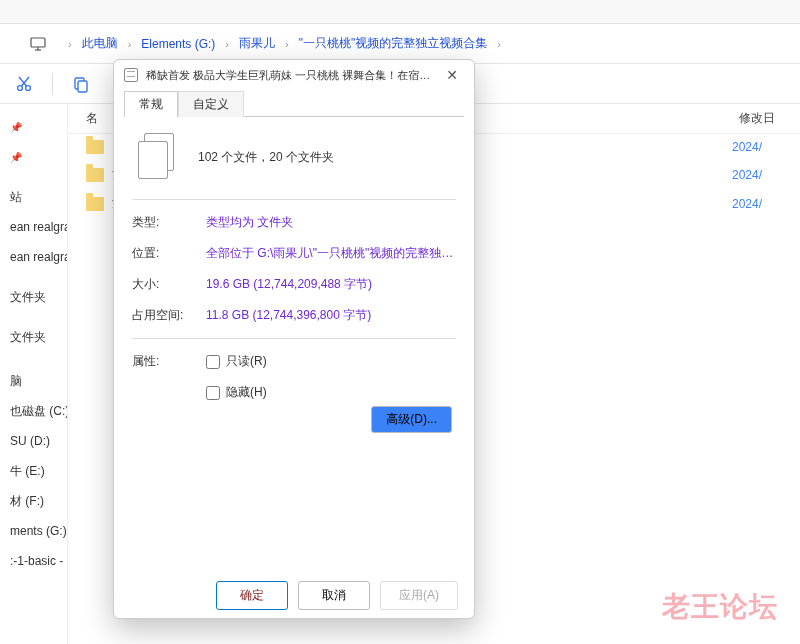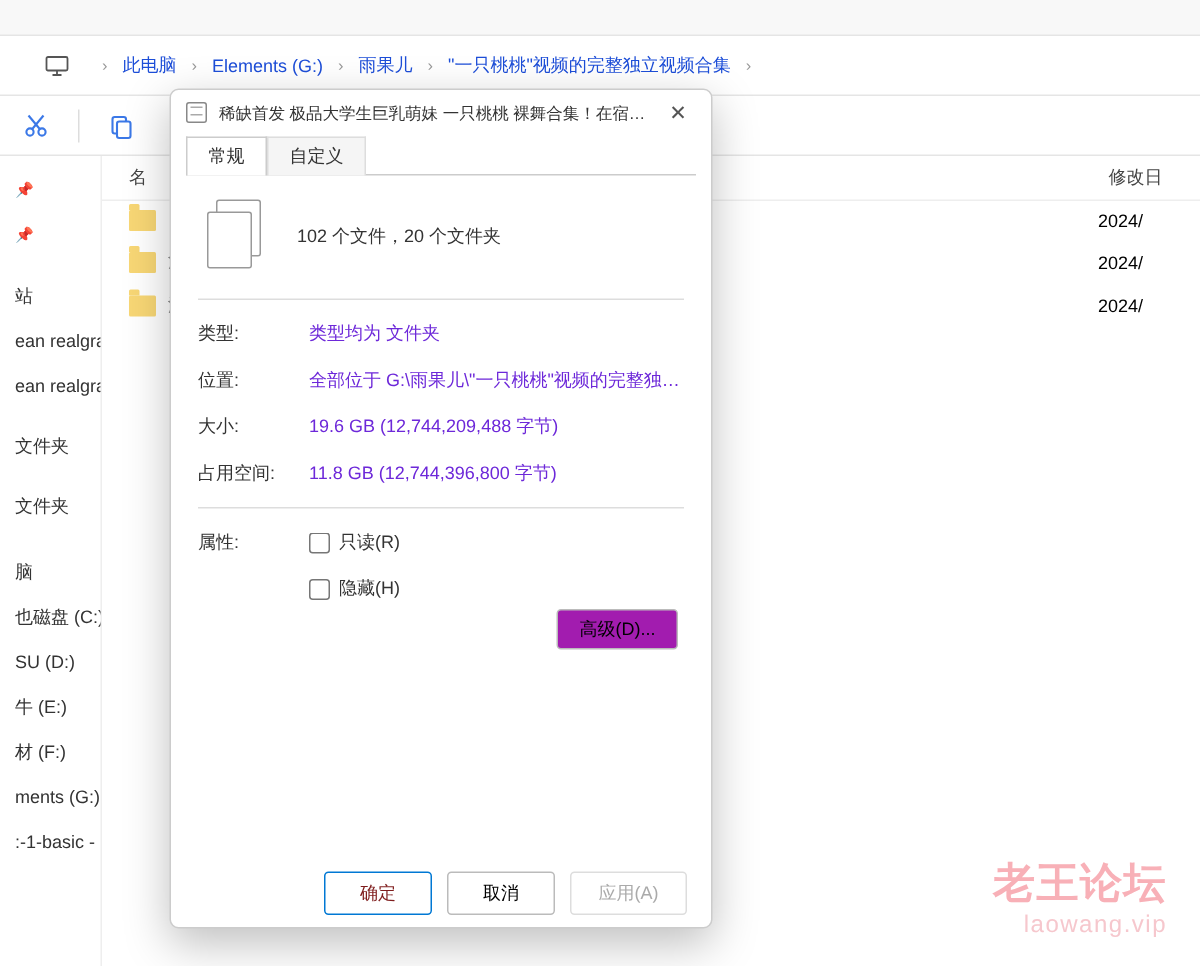--- a/index.html
+++ b/index.html
@@ -27,21 +27,21 @@
 
 
 .main { flex: 1; padding: 0; overflow: hidden; }
 .col-header { display: flex; height: 30px; align-items: center; padding: 0 18px; color: #444; border-bottom: 1px solid #eee; }
 .col-header .col-name { flex: 1; }
 .col-header .col-date { width: 50px; text-align: center; }
 .file-row { display: flex; align-items: center; padding: 6px 18px; gap: 8px; }
 .file-row .folder-ico { width: 18px; height: 14px; background: #f8d775; border-radius: 1px; position: relative; }
 .file-row .folder-ico::before { content: ""; position: absolute; top: -4px; left: 0; width: 7px; height: 4px; background: #f8d775; border-radius: 1px 1px 0 0; }
 .file-row .fname { flex: 1; white-space: nowrap; overflow: hidden; text-overflow: ellipsis; }
-.file-row .fdate { width: 50px; color: #000000; }
+.file-row .fdate { width: 50px; color: #3b82f6; }
 
 
 .dialog { position: absolute; left: 113px; top: 59px; width: 362px; height: 560px; background: #fff; border: 1px solid #ccc; border-radius: 6px; box-shadow: 0 10px 30px rgba(0,0,0,0.25); display: flex; flex-direction: column; }
 .dialog-head { height: 30px; display: flex; align-items: center; padding: 0 10px; gap: 8px; }
 .dialog-head .doc-ico { width: 14px; height: 14px; border: 1px solid #888; border-radius: 2px; position: relative; }
 .dialog-head .doc-ico::after { content: ""; position: absolute; top: 2px; left: 2px; right: 2px; height: 4px; border-top: 1px solid #aaa; border-bottom: 1px solid #aaa; }
 .dialog-head .title { flex: 1; font-size: 11px; white-space: nowrap; overflow: hidden; text-overflow: ellipsis; }
 .dialog-head .close { width: 24px; height: 24px; display: flex; align-items: center; justify-content: center; cursor: pointer; color: #555; font-size: 14px; border-radius: 3px; }
 .tabs { display: flex; height: 26px; align-items: flex-end; padding: 0 10px; gap: 0; }
 .tab { padding: 4px 14px; font-size: 12px; border: 1px solid #ccc; border-bottom: none; background: #fff; cursor: pointer; position: relative; top: 1px; }
@@ -57,21 +57,21 @@
 .summary-text { font-size: 12px; }
 .hr { height: 1px; background: #ddd; margin: 0 0 14px 0; }
 .prop-row { display: flex; margin-bottom: 14px; font-size: 12px; }
 .prop-row .label { width: 74px; color: #333; }
 .prop-row .value { flex: 1; color: #6d28d9; white-space: nowrap; overflow: hidden; text-overflow: ellipsis; }
 .attr-block { display: flex; }
 .attr-block .label { width: 74px; }
 .attr-options { flex: 1; }
 .attr-line { display: flex; align-items: center; gap: 6px; margin-bottom: 14px; }
 .attr-line input[type=checkbox] { width: 14px; height: 14px; }
-.adv-btn { position: absolute; right: 22px; top: 346px; padding: 4px 14px; font-size: 12px; background: #a21caf; border: 1px solid #bbb; border-radius: 3px; cursor: pointer; }
+.adv-btn { position: absolute; right: 22px; top: 346px; padding: 4px 14px; font-size: 12px; background: #3b82f6; border: 1px solid #bbb; border-radius: 3px; cursor: pointer; }
 .dialog-footer { height: 46px; display: flex; align-items: center; justify-content: flex-end; gap: 10px; padding: 0 16px; }
 .dlg-btn { min-width: 72px; padding: 5px 18px; font-size: 12px; background: #fff; border: 1px solid #bbb; border-radius: 3px; cursor: pointer; }
 .dlg-btn.primary { border-color: #0078d4; color: #7f1d1d; }
 .dlg-btn[disabled] { color: #aaa; border-color: #ddd; cursor: default; }
 
 
 .watermark { position: absolute; right: 22px; bottom: 18px; text-align: right; pointer-events: none; }
 .watermark .wm1 { color: #f8b0b7; font-size: 28px; font-weight: 700; letter-spacing: 1px; }
 .watermark .wm2 { color: #f6c7cd; font-size: 16px; font-weight: 500; letter-spacing: 1px; }
 
@@ -248,14 +248,13 @@
   </div>
   <div class="dialog-footer">
     <button class="dlg-btn primary">确定</button>
     <button class="dlg-btn">取消</button>
     <button class="dlg-btn" disabled="">应用(A)</button>
   </div>
 </div>
 
 <div class="watermark">
   <div class="wm1">老王论坛</div>
-  <div class="wm2">laowang.vip</div>
 </div>
 
 </body></html>

